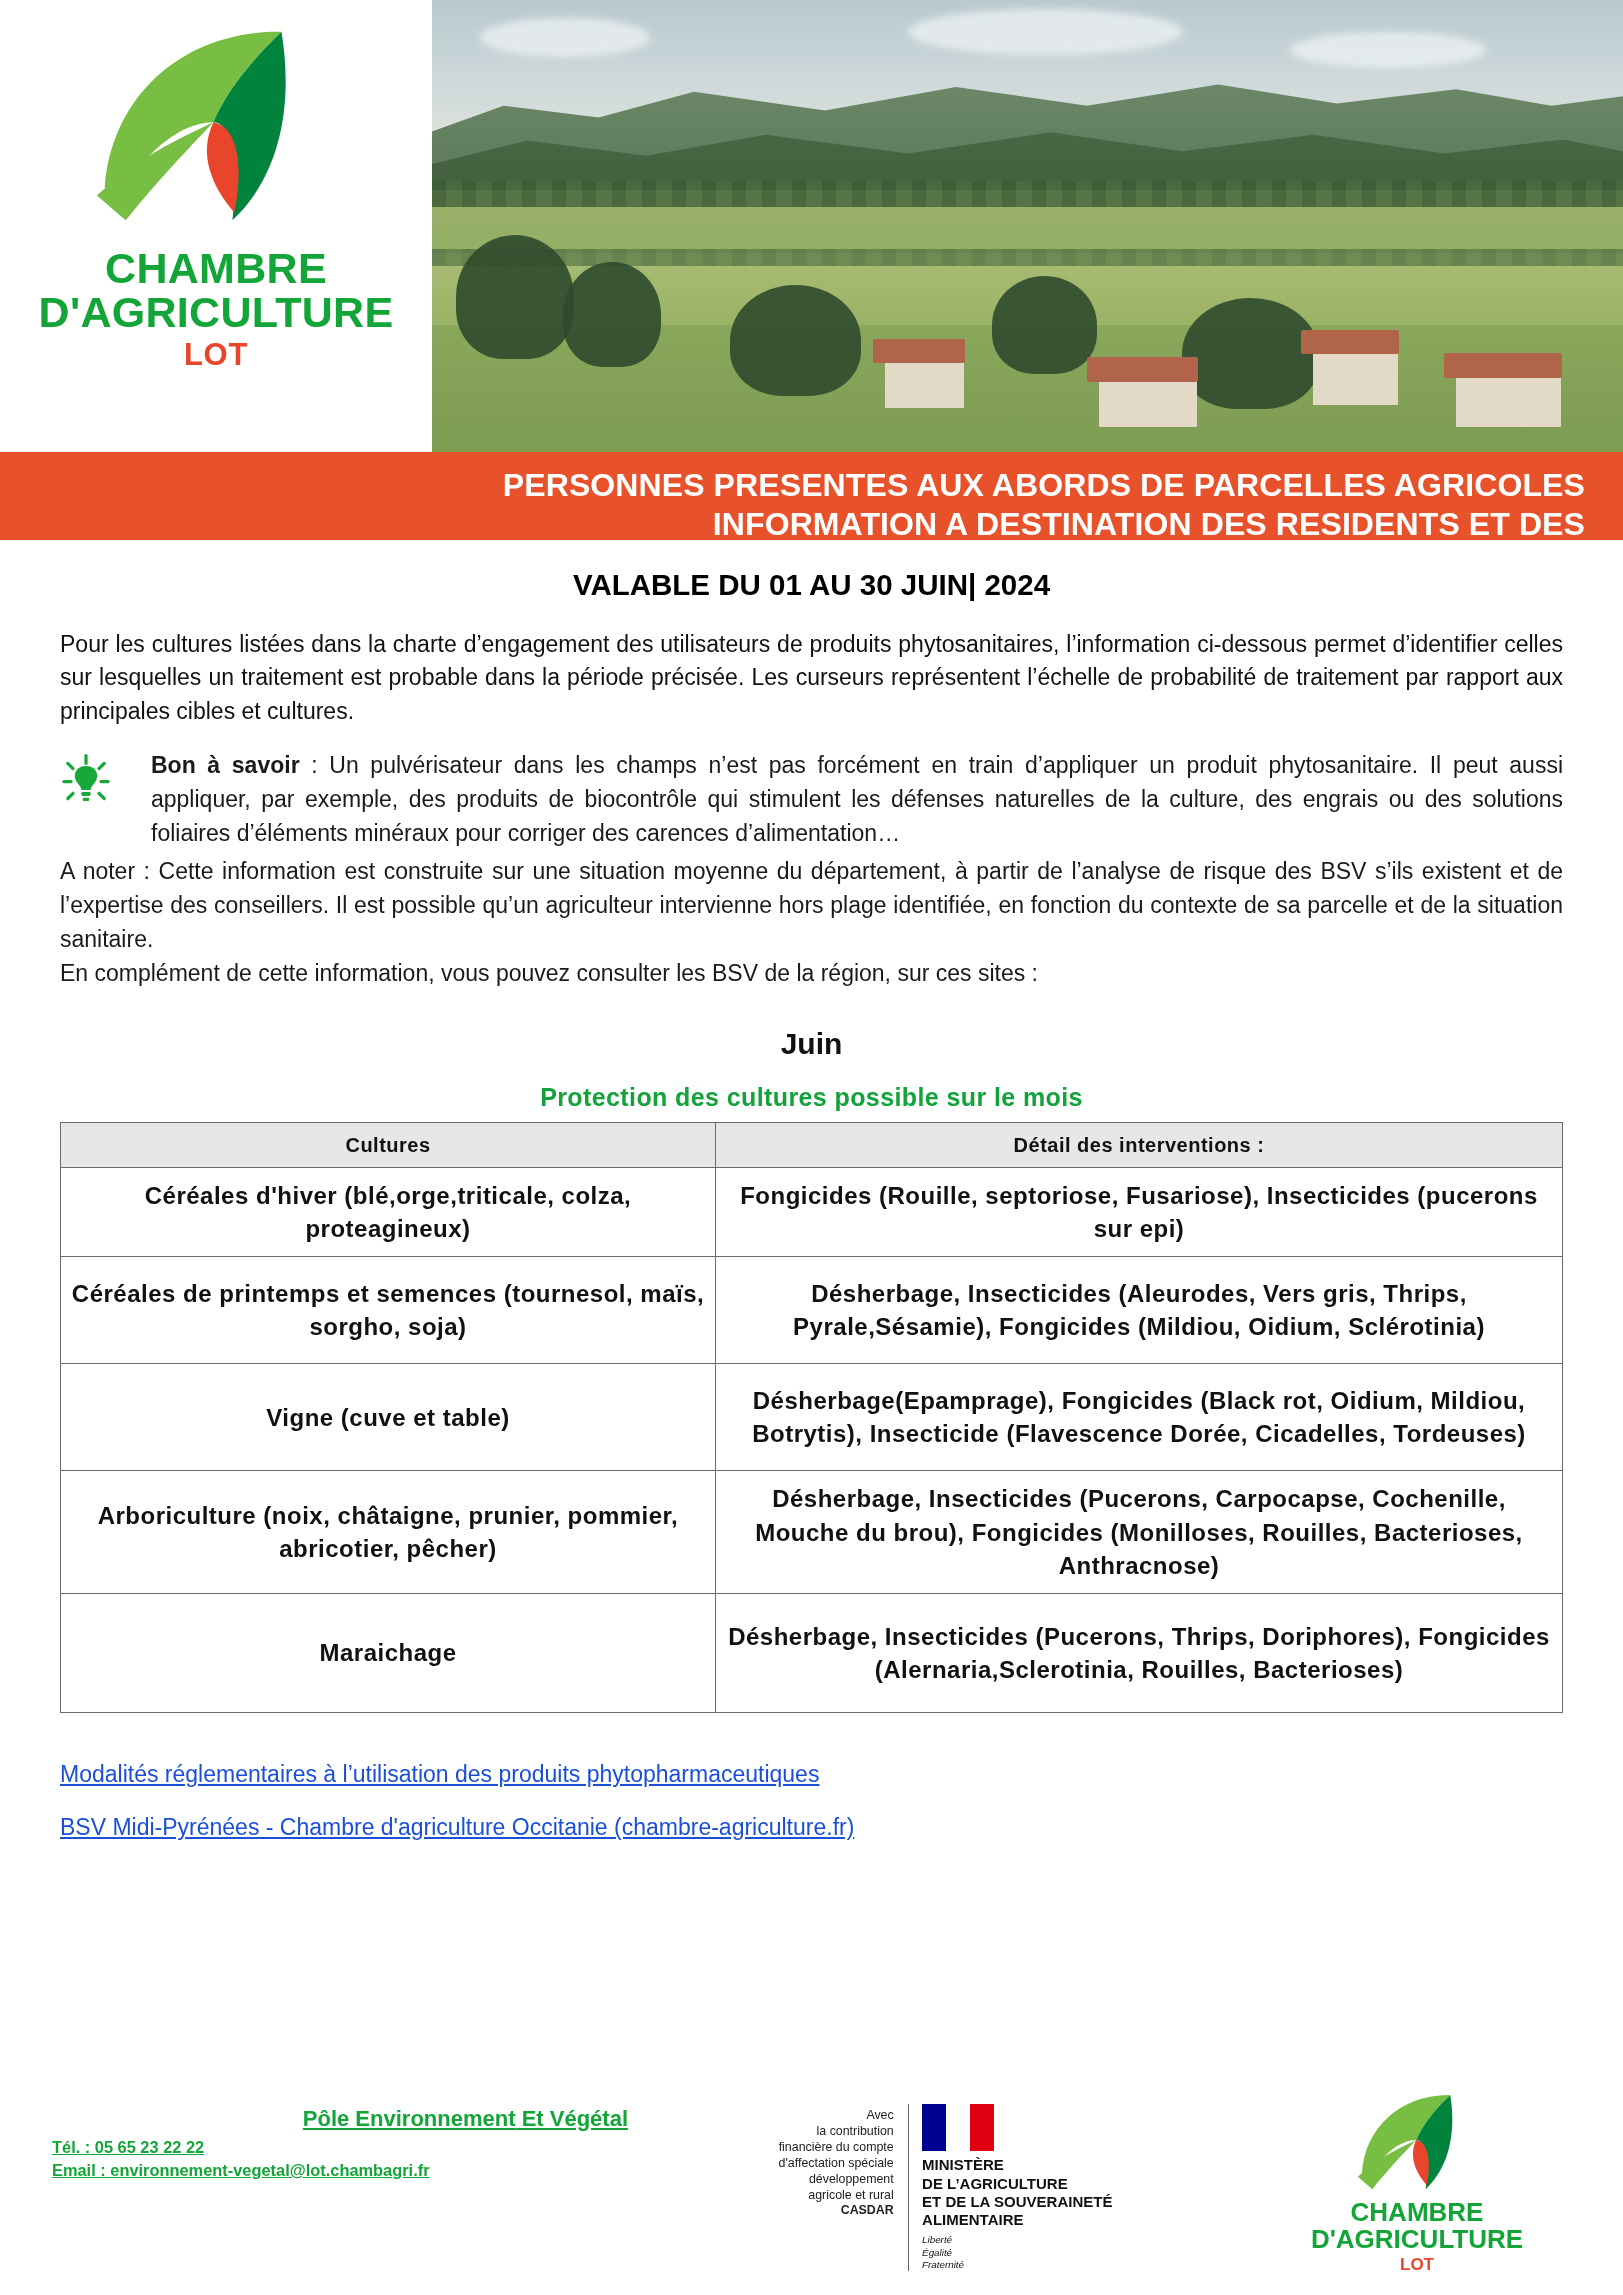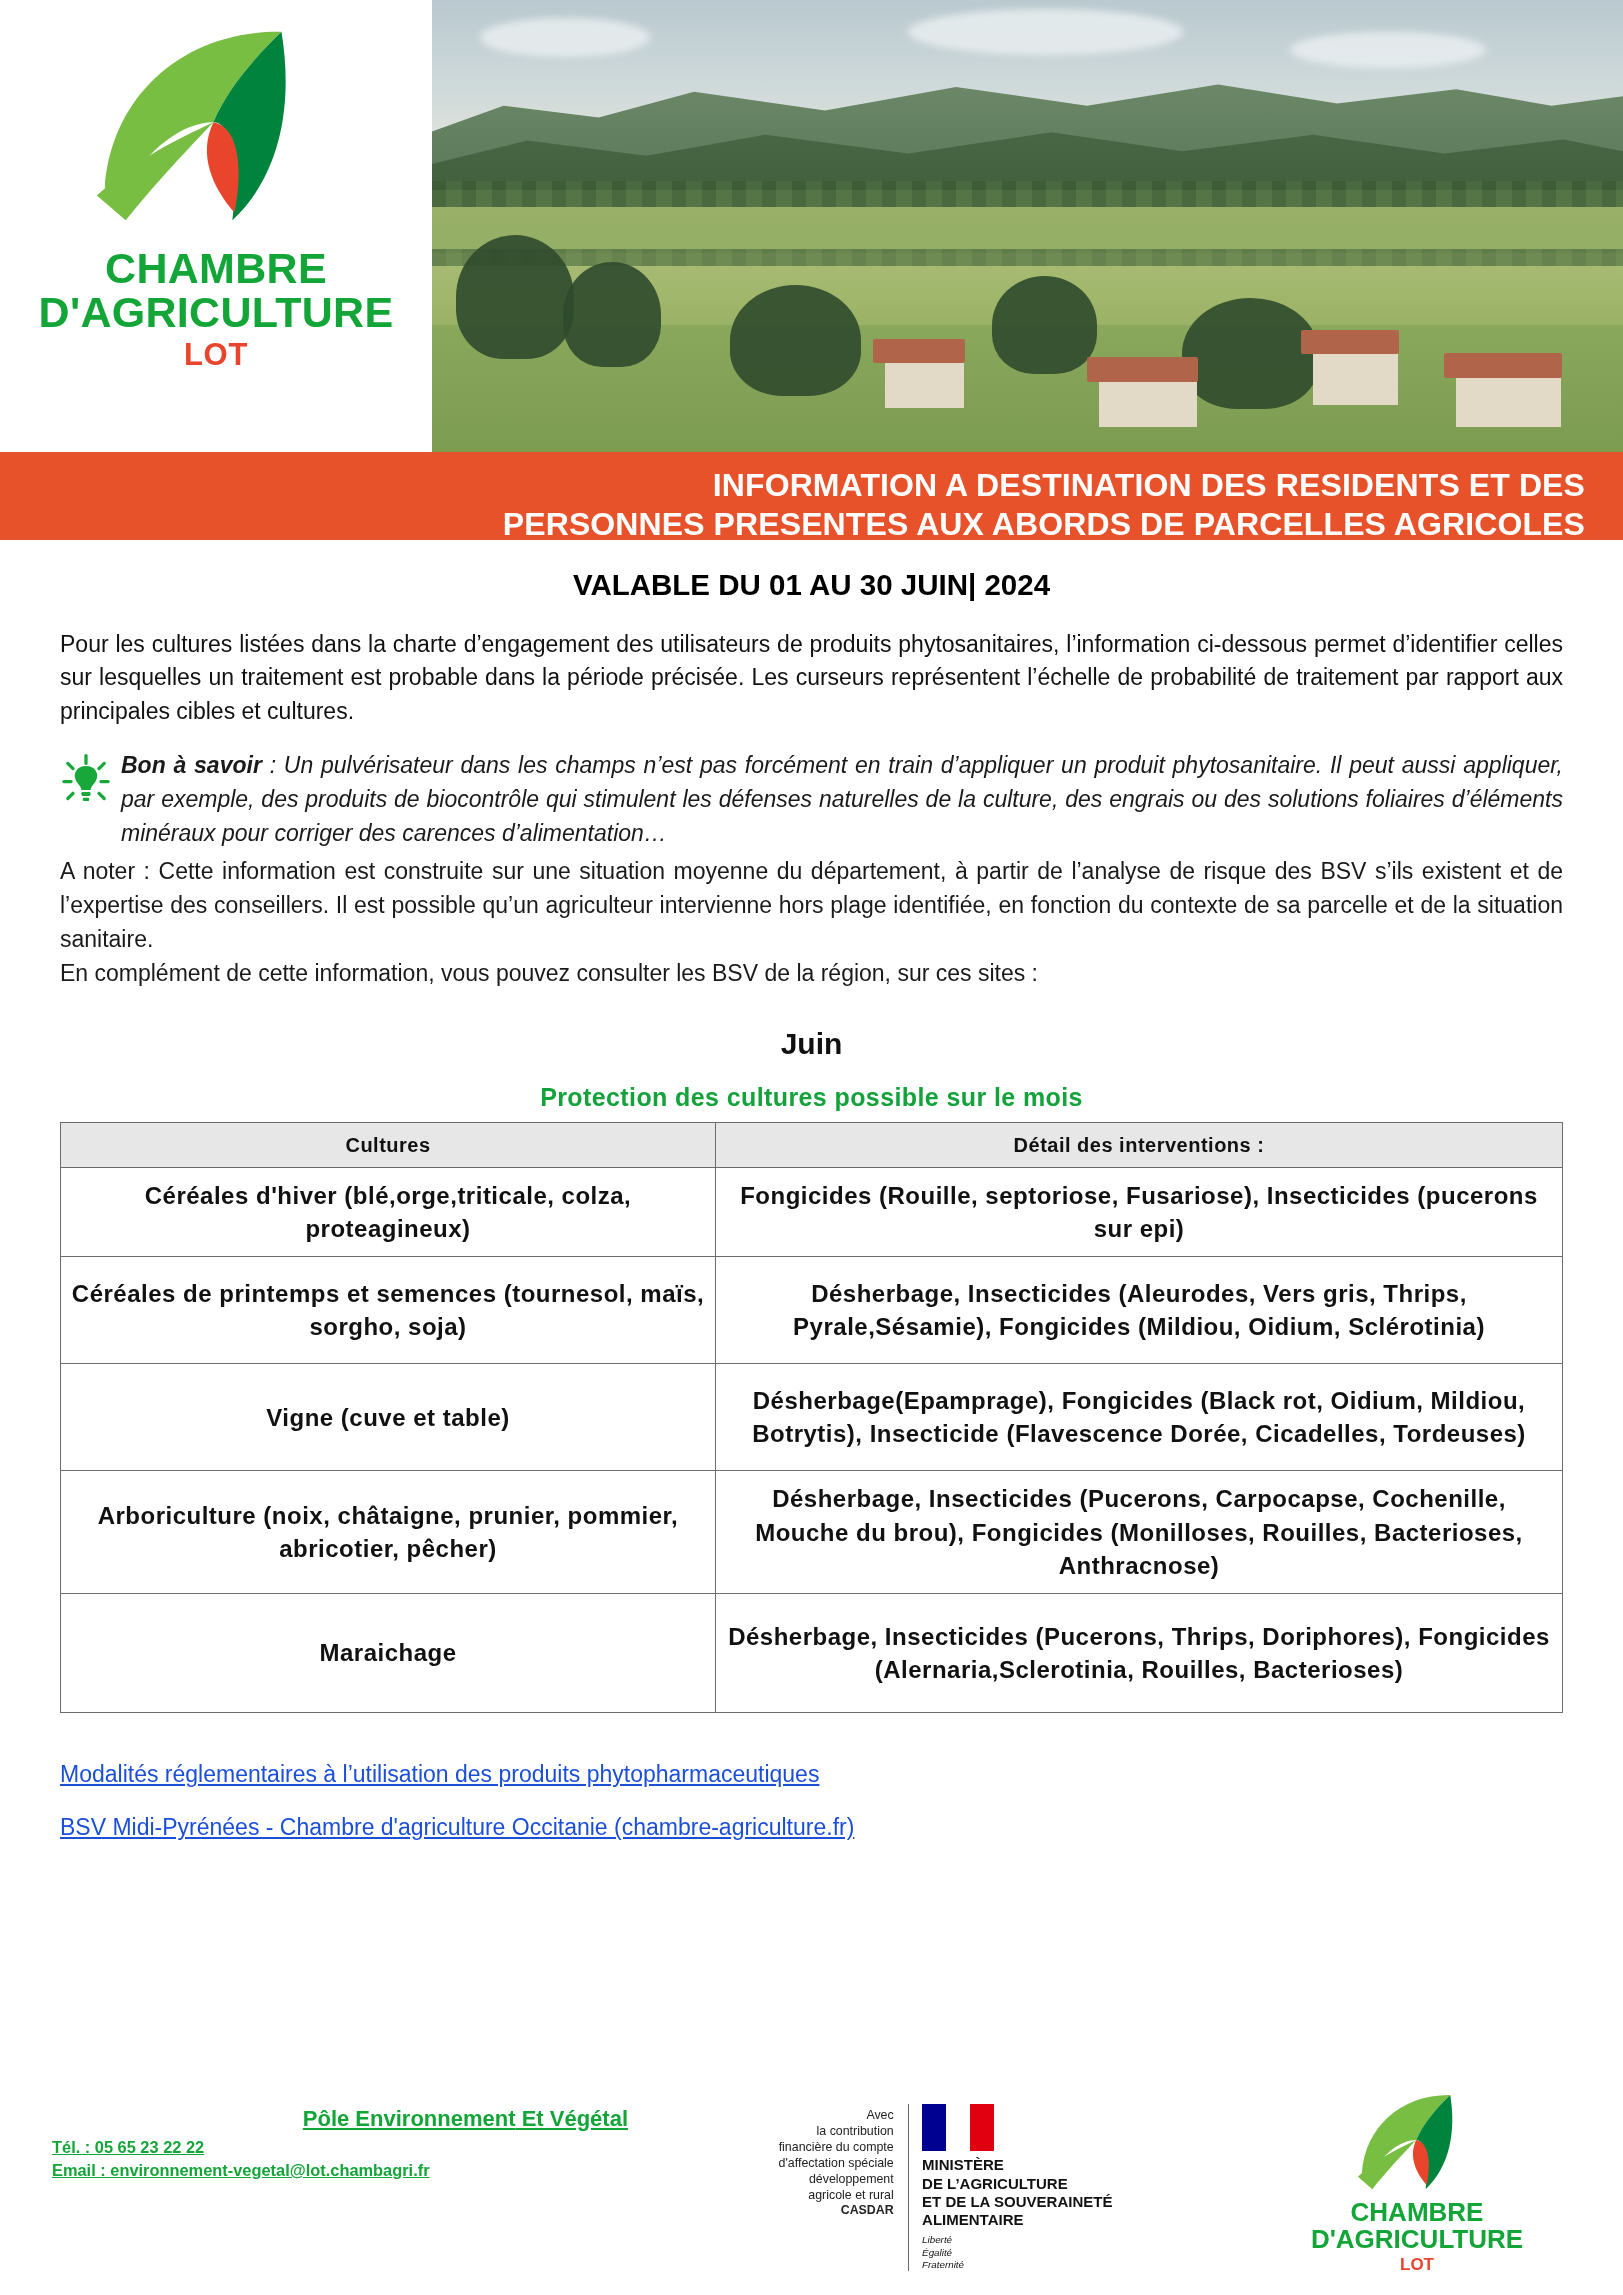--- a/index.html
+++ b/index.html
@@ -149,23 +149,22 @@
   p.intro {
     font-size: 23px;
     line-height: 1.46;
     text-align: justify;
     margin: 0 0 19.6px 0;
     color: #111;
   }
   .tip-row {
     display: flex;
     align-items: flex-start;
-    gap: 5px;
+    gap: 35px;
     margin-bottom: 3.9px;
-    font-style: italic;
   }
   .bulb {
     width: 56px;
     flex: 0 0 56px;
     padding-top: 5.2px;
   }
   .tip-text {
     font-size: 23px;
     line-height: 1.48;
     text-align: justify;
@@ -370,22 +369,22 @@
     <div class="wall" style="left:56%; top:84%; width:98px; height:47px;"></div>
     <div class="roof" style="left:55%; top:79%; width:111px; height:25px;"></div>
     <div class="wall" style="left:74%; top:78%; width:85px; height:52px;"></div>
     <div class="roof" style="left:73%; top:73%; width:98px; height:23.6px;"></div>
     <div class="wall" style="left:86%; top:83%; width:105px; height:52px;"></div>
     <div class="roof" style="left:85%; top:78%; width:118px; height:25px;"></div>
   </div>
 </div>
 
 <div class="title-bar">
+  <span>PERSONNES PRESENTES AUX ABORDS DE PARCELLES AGRICOLES</span>
   <span>INFORMATION A DESTINATION DES RESIDENTS ET DES</span>
-  <span>PERSONNES PRESENTES AUX ABORDS DE PARCELLES AGRICOLES</span>
 </div>
 
 <div class="sheet">
 
   <div class="valid-line">VALABLE DU 01 AU 30 JUIN| 2024</div>
 
   <p class="intro">Pour les cultures listées dans la charte d’engagement des utilisateurs de produits phytosanitaires, l’information ci-dessous permet d’identifier celles sur lesquelles un traitement est probable dans la période précisée. Les curseurs représentent l’échelle de probabilité de traitement par rapport aux principales cibles et cultures.</p>
 
   <div class="tip-row">
     <div class="bulb">

